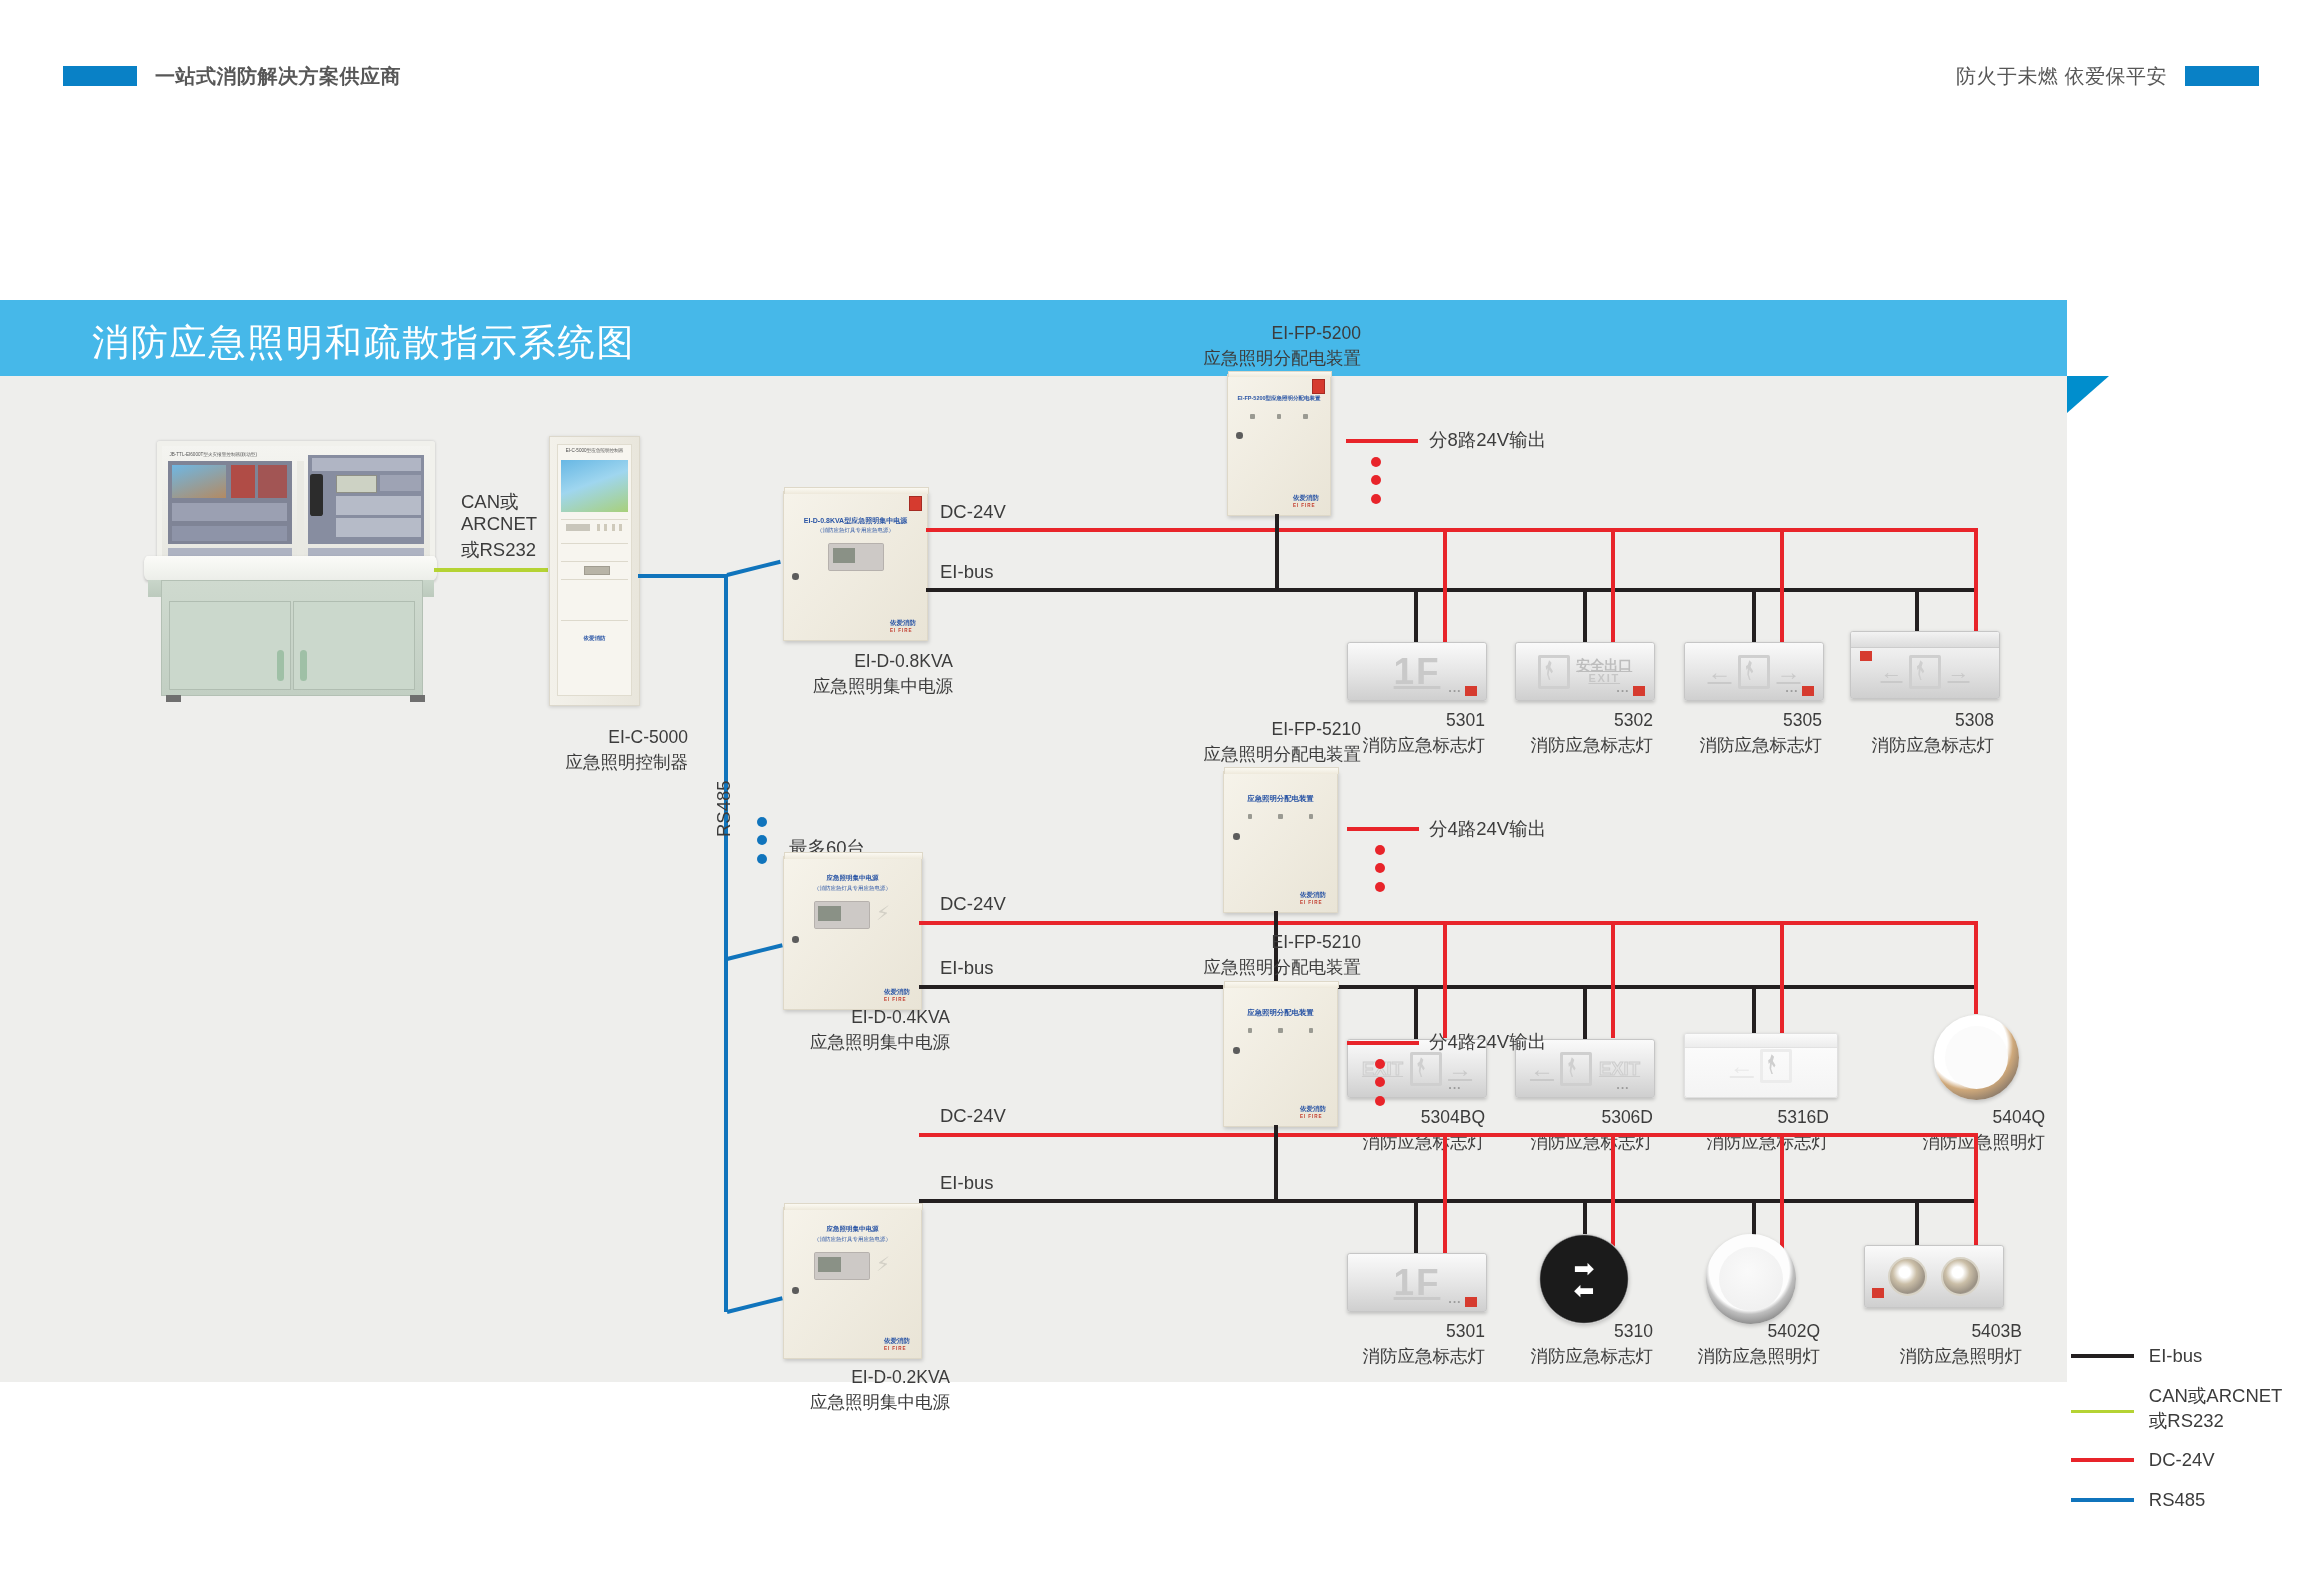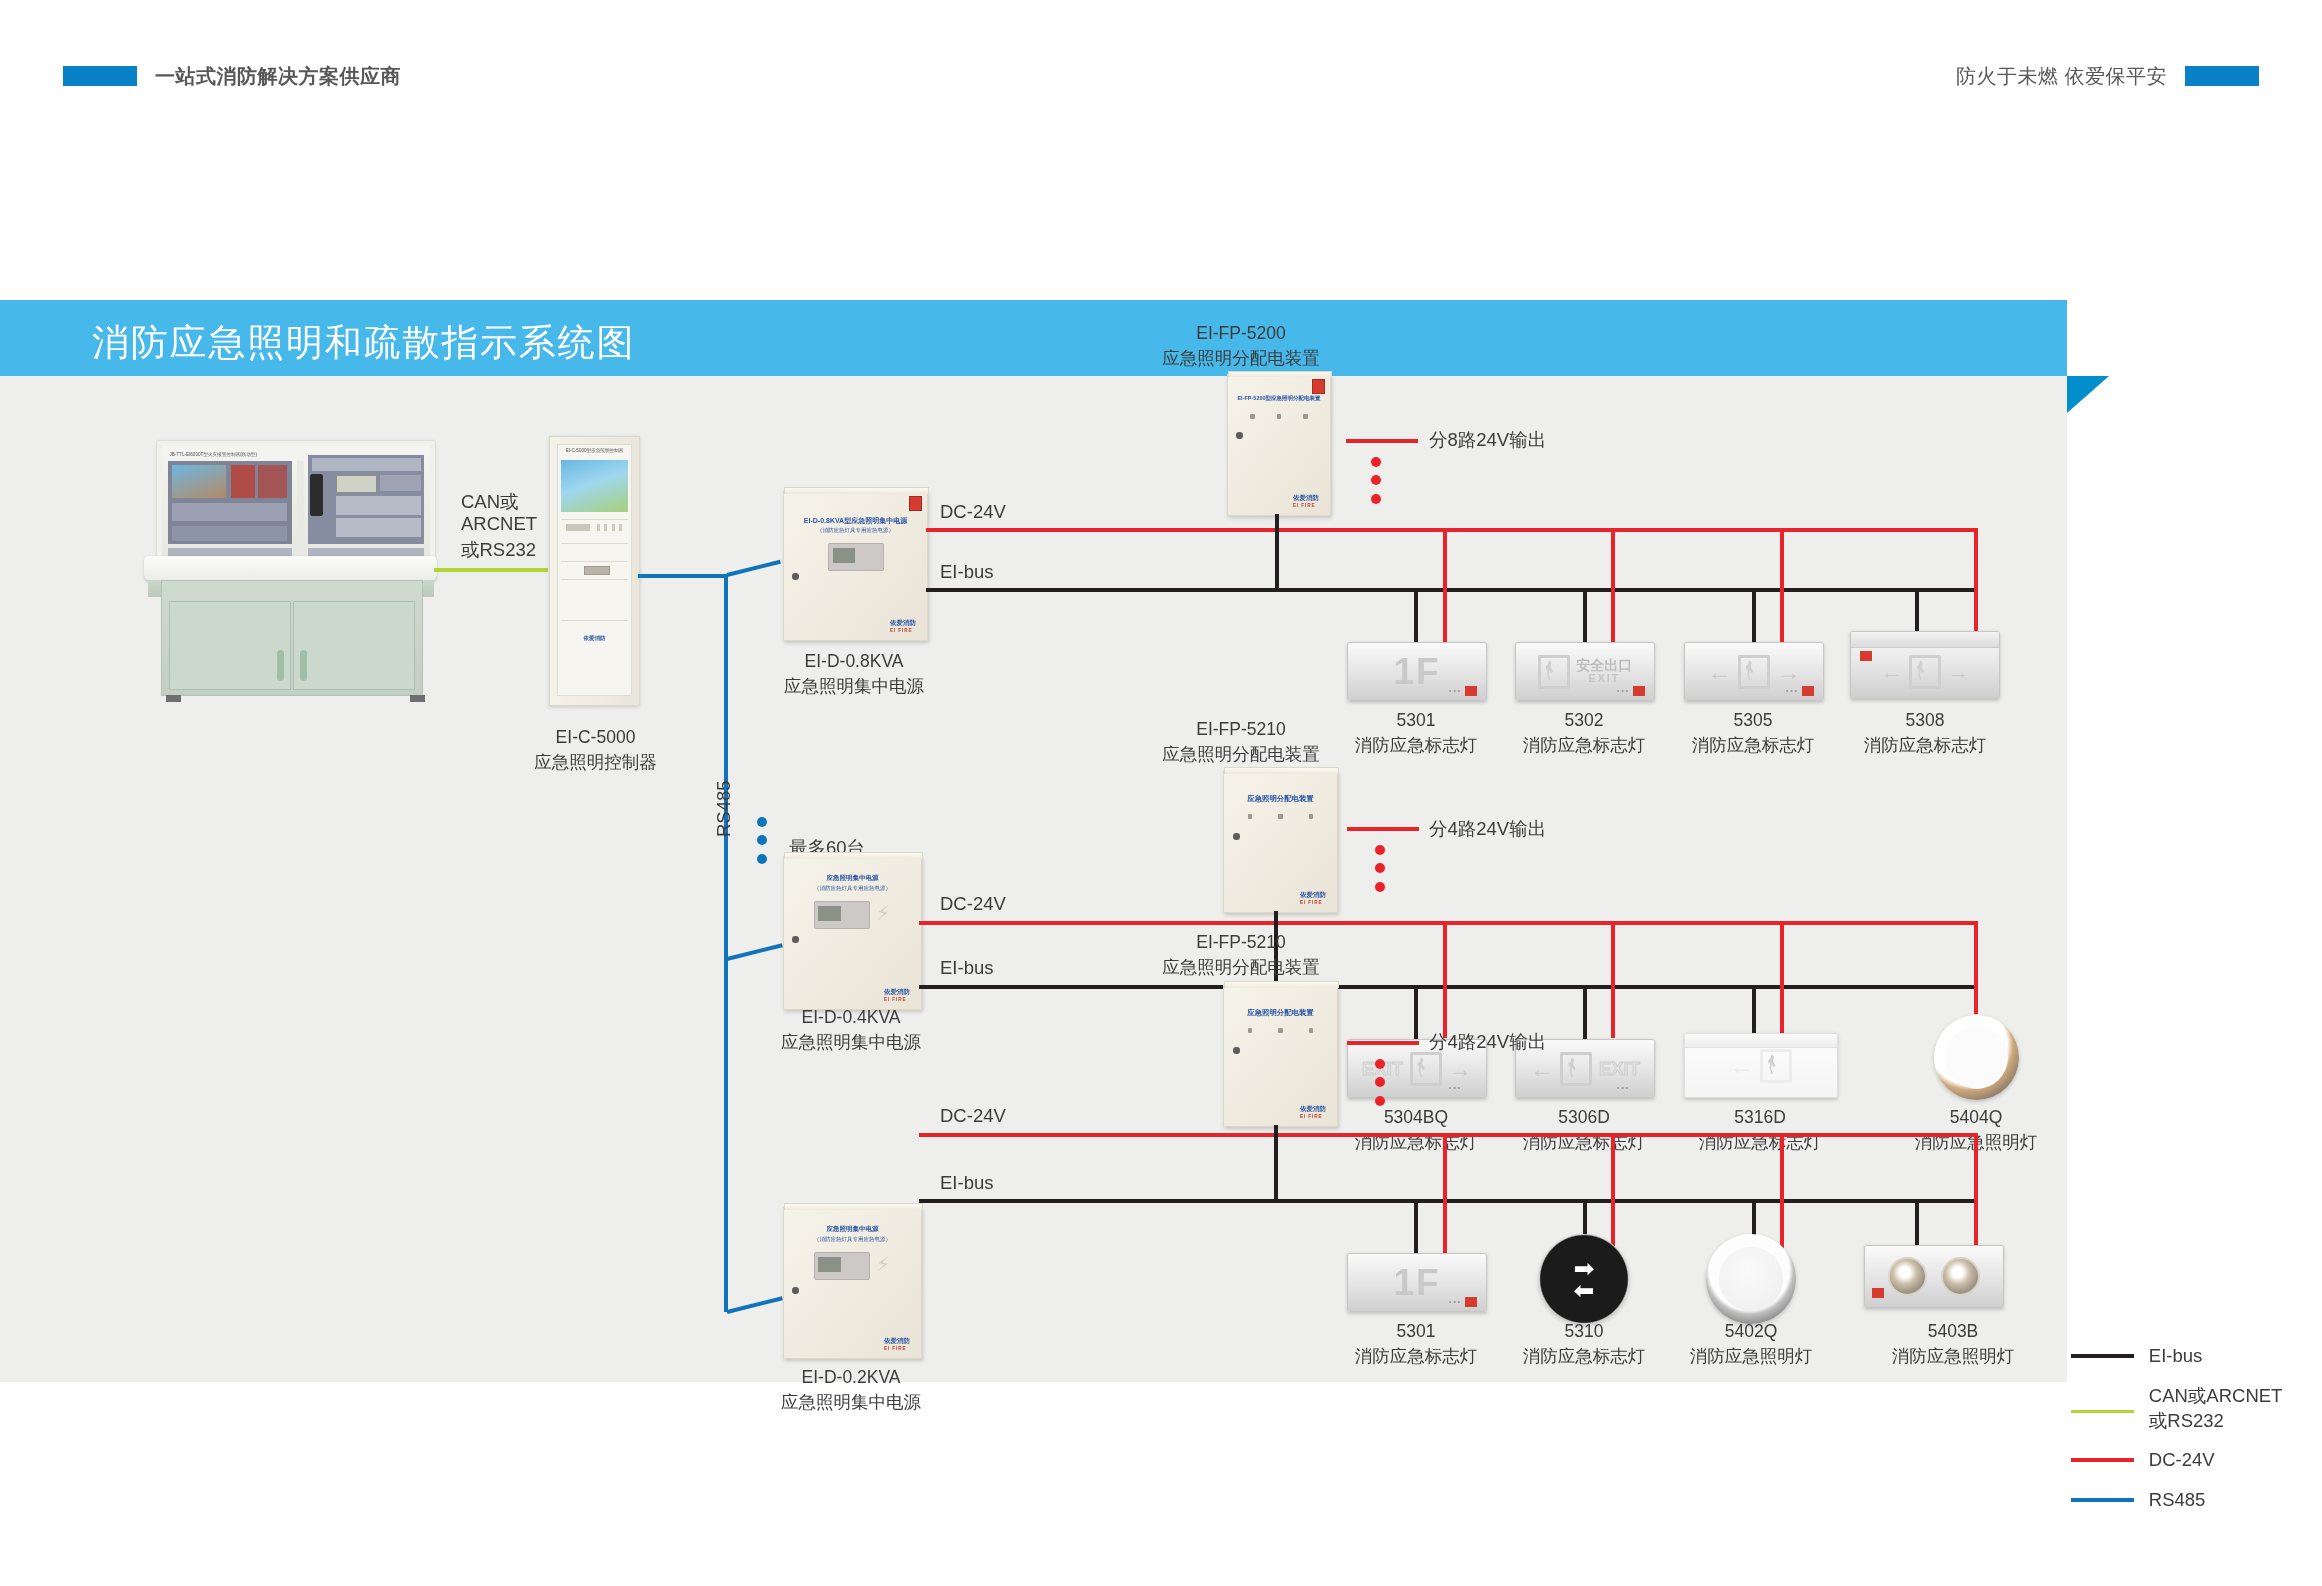--- a/index.html
+++ b/index.html
@@ -22,21 +22,21 @@
 
   
   #canvas{position:absolute;left:0;top:376px;width:2067px;height:1006px;background:#eeeeec;}
 
   
   .w{position:absolute;}
   .wire-dc{background:#e8242a;}
   .wire-bus{background:#231f20;}
   .wire-485{background:#1074bc;}
   .wire-can{background:#b5d334;}
-  .cap{position:absolute;text-align:center;font-size:17.5px;color:#3c3c3c;line-height:1.45;white-space:nowrap;}
+  .cap{position:absolute;text-align:right;font-size:17.5px;color:#3c3c3c;line-height:1.45;white-space:nowrap;}
   .cap .l2{display:block;}
 
   
   .console-body{position:absolute;}
   .console-panel{position:absolute;left:0;top:0;width:268px;height:115px;
       background:linear-gradient(180deg,#f4f4f0,#e7e7e1);border:5.5px solid #f1f1ec;
       border-radius:2.8px;box-shadow:0 0.9px 2.8px rgba(0,0,0,.2);}
   .console-screen{position:absolute;background:#b9bcc9;}
   .console-desk{position:absolute;left:-13px;top:115px;width:293px;height:24px;
       background:linear-gradient(180deg,#fbfbf8,#eceee9);border-radius:3.7px/7.4px;
@@ -73,21 +73,21 @@
   .pbox .logo em{display:block;color:#c0392b;font-style:normal;font-size:4.6px;letter-spacing:0.9px;}
   .pbox .ledrow{position:absolute;left:0;right:0;display:flex;justify-content:space-around;}
   .pbox .ledrow span{width:4.6px;height:4.6px;background:#9a9a92;border-radius:0.9px;}
   .pbox .fire{position:absolute;right:5.5px;top:3.7px;width:11px;height:13px;
       background:#d63b2f;border:0.9px solid #a52b22;}
 
   
   .sign{position:absolute;background:linear-gradient(180deg,#fafafa 0%,#e4e4e4 55%,#cfcfcf 100%);
       border:0.9px solid #c6c6c6;border-radius:2.8px;box-shadow:0 1.8px 3.7px rgba(0,0,0,.18);
       display:flex;align-items:center;justify-content:center;gap:6.5px;overflow:hidden;}
-  .sign .glyph{color:#c9c9c9;font-weight:bold;}
+  .sign .glyph{color:#c9c9c9;font-weight:bold;text-decoration:underline;}
   .sign .runner{width:26px;height:28px;border:3.7px solid #cfcfcf;border-radius:1.8px;position:relative;}
   .sign .runner::after{content:"";position:absolute;left:4.6px;top:2.8px;width:8.3px;height:20px;
       background:#cfcfcf;clip-path:polygon(45% 0,75% 12%,60% 33%,92% 55%,76% 66%,48% 48%,40% 72%,62% 100%,44% 100%,20% 70%,28% 40%,10% 48%,4% 30%,28% 22%);}
   .sign .badge{position:absolute;right:9.2px;bottom:3.7px;width:12px;height:10px;background:#d63b2f;}
   .sign .dots{position:absolute;right:24px;bottom:5.5px;color:#9a9a9a;font-size:7.4px;letter-spacing:1.8px;}
 
   .round{position:absolute;border-radius:50%;box-shadow:0 1.8px 4.6px rgba(0,0,0,.2);}
 
   
   .outline-red{position:absolute;height:3.7px;background:#e8242a;}

